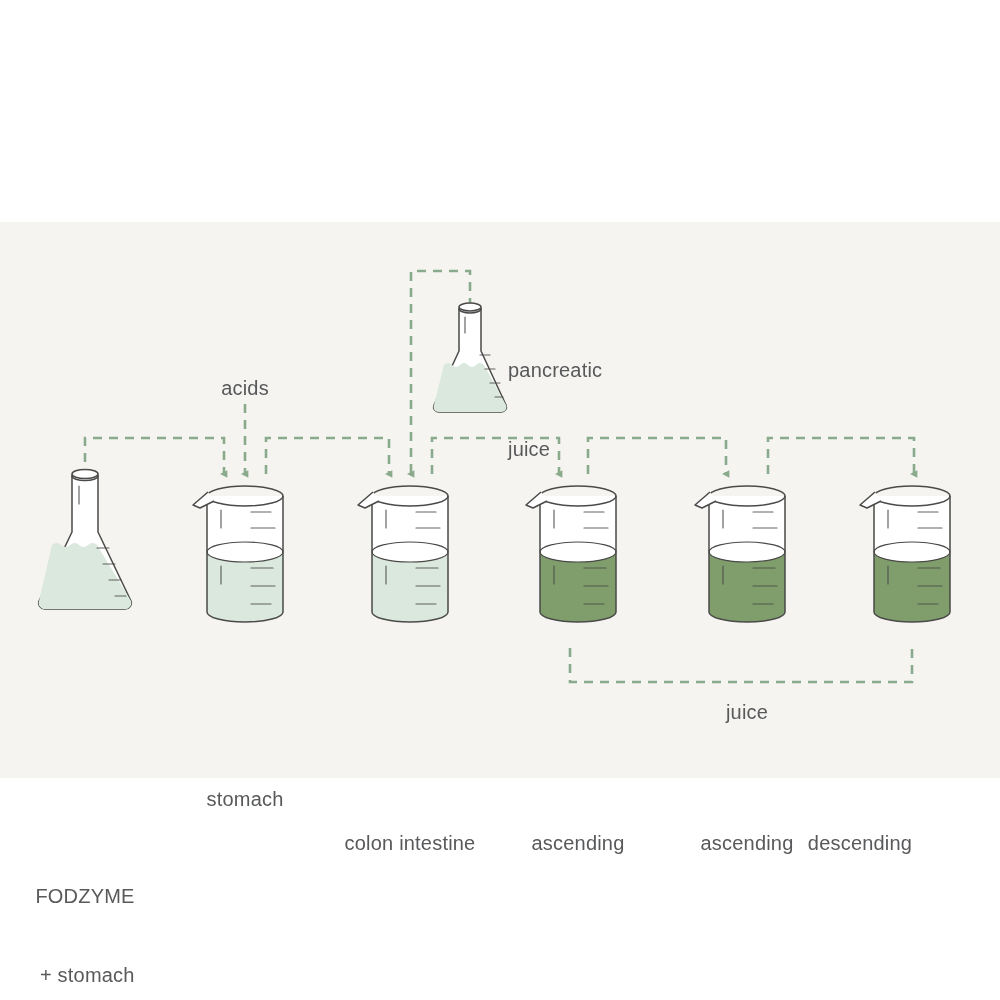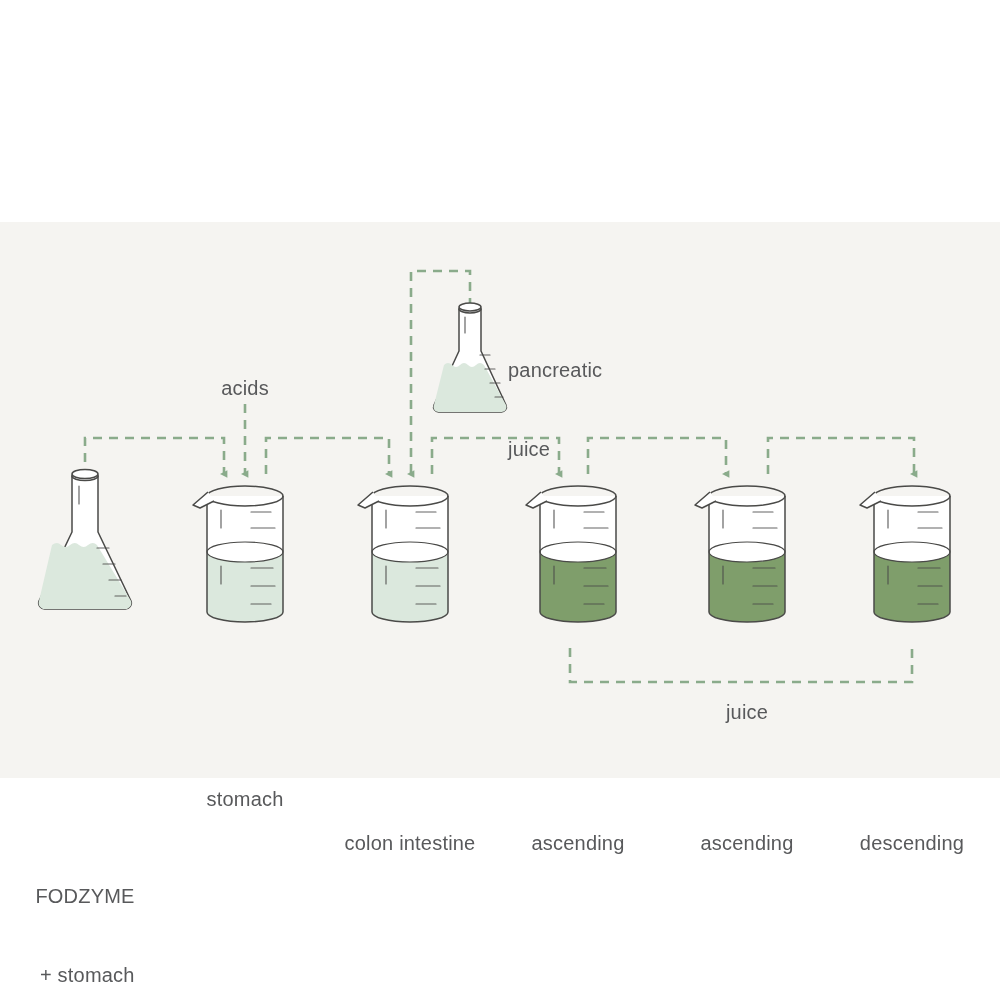--- a/index.html
+++ b/index.html
@@ -212,21 +212,21 @@
   </div>
 
   <div class="lbl center" style="left:245px; top:786px;">stomach</div>
 
   <div class="lbl center" style="left:410px; top:830px;">colon intestine</div>
 
   <div class="lbl center" style="left:578px; top:830px;">ascending</div>
 
   <div class="lbl center" style="left:747px; top:830px;">ascending</div>
 
-  <div class="lbl center" style="left:912px; top:830px;">descending</div>
+  <div class="lbl center" style="left:860px; top:830px;">descending</div>
 
   <div class="lbl center" style="left:245px; top:375px;">acids</div>
 
   <div class="lbl left" style="left:508px; top:304px;">
     <div>pancreatic</div>
     <div>juice</div>
   </div>
 
   <div class="lbl center" style="left:747px; top:699px;">juice</div>
 </div>

